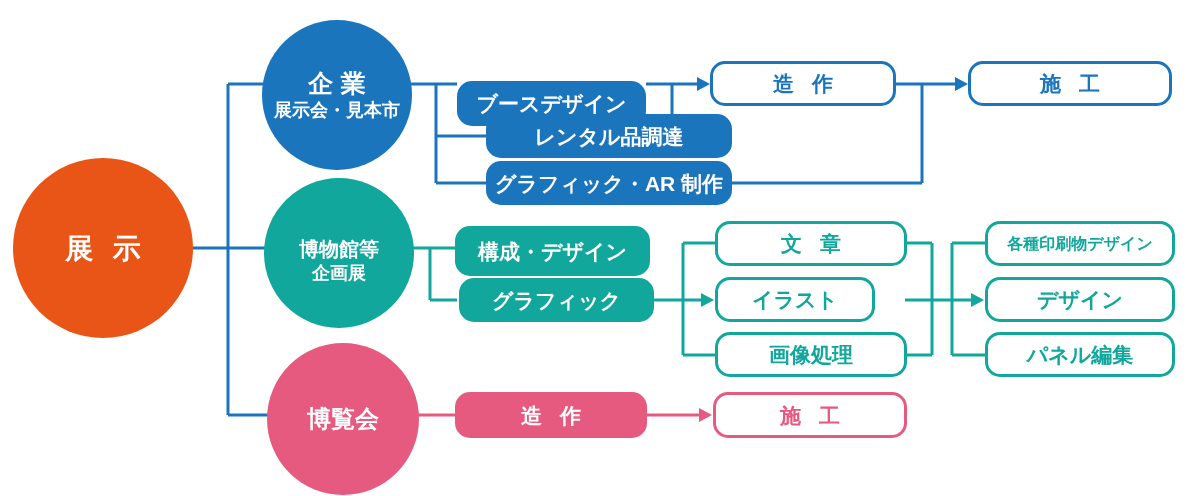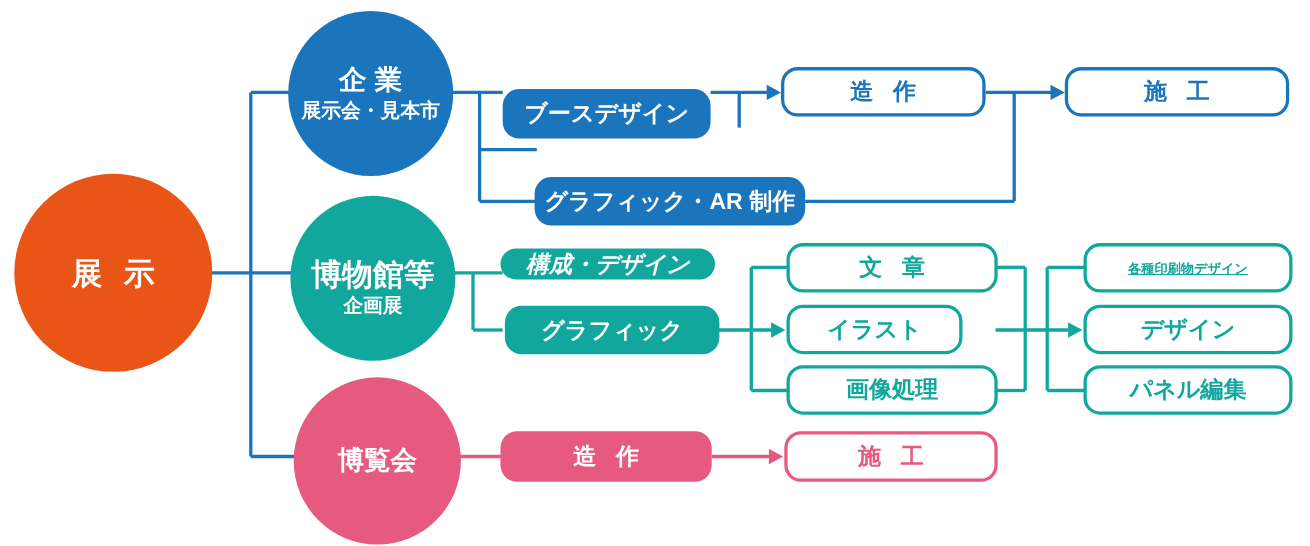--- a/index.html
+++ b/index.html
@@ -30,21 +30,21 @@
     box-sizing:border-box;line-height:1;
   }
   .filled{color:#ffffff;}
   .ol-blue{border:3px solid var(--blue);color:var(--blue);background:#fff;}
   .ol-teal{border:3px solid var(--teal);color:var(--teal);background:#fff;}
   .ol-pink{border:3px solid var(--pink);color:var(--pink);background:#fff;}
   .ls{letter-spacing:0.85em;text-indent:0.85em;}
   .t-main{font-size:25px;letter-spacing:0.3em;text-indent:0.3em;}
   .t-sub{font-size:18px;letter-spacing:0;}
   .root-label{font-size:28px;letter-spacing:0.7em;text-indent:0.7em;}
-  .fs18{font-size:12px;text-decoration:underline;}
+  .fs18{font-size:16px;}
 </style>
 </head>
 <body>
 
 <div class="canvas">
 
   <svg class="wires" viewBox="0 0 1191 496">
 
     <path class="wire s-blue" d="M150 248 H272"></path>
     <path class="wire s-blue" d="M228 84 V415"></path>
@@ -82,41 +82,42 @@
 
     <path class="wire s-pink" d="M400 415 H457"></path>
     <path class="wire s-pink" d="M647 415 H700"></path>
     <polygon class="f-pink" points="699,408 699,422 712,415"></polygon>
   </svg>
 
   <div class="circle bg-orange" style="left:13px;top:158px;width:180px;height:180px;">
     <span class="root-label">展示</span>
   </div>
 
-  <div class="circle bg-blue" style="left:262px;top:10px;width:150px;height:150px;">
+  <div class="circle bg-blue" style="left:262px;top:20px;width:150px;height:150px;">
     <span class="t-main">企業</span>
     <span class="t-sub">展示会・見本市</span>
   </div>
 
   <div class="circle bg-teal" style="left:264px;top:178px;width:150px;height:150px;">
-    <span class="t-main" style="letter-spacing:0;text-indent:0;font-size:28px;margin-top:16px;">博物館等</span>
+    <span class="t-main" style="letter-spacing:0;text-indent:0;font-size:20px;margin-top:16px;">博物館等</span>
     <span class="t-sub">企画展</span>
   </div>
 
   <div class="circle bg-pink" style="left:267px;top:343px;width:152px;height:152px;">
     <span class="t-main" style="letter-spacing:0;text-indent:0;font-size:24px;">博覧会</span>
   </div>
 
   <div class="box filled bg-blue" style="left:457px;top:61px;width:189px;height:45px;margin-top:20px;">ブースデザイン</div>
+  <div class="box filled bg-blue" style="left:486px;top:114px;width:246px;height:44px;">レンタル品調達</div>
   <div class="box filled bg-blue" style="left:486px;top:161px;width:246px;height:44px;">グラフィック・AR 制作</div>
 
   <div class="box ol-blue ls" style="left:710px;top:61px;width:186px;height:45px;">造作</div>
   <div class="box ol-blue ls" style="left:968px;top:61px;width:204px;height:45px;">施工</div>
 
-  <div class="box filled bg-teal" style="left:455px;top:226px;width:195px;height:28px;font-style:italic;">構成・デザイン</div>
+  <div class="box filled bg-teal" style="left:455px;top:226px;width:195px;height:50px;">構成・デザイン</div>
   <div class="box filled bg-teal" style="left:459px;top:278px;width:195px;height:44px;">グラフィック</div>
 
   <div class="box ol-teal ls" style="left:715px;top:221px;width:192px;height:45px;">文章</div>
   <div class="box ol-teal" style="left:715px;top:277px;width:160px;height:45px;">イラスト</div>
   <div class="box ol-teal" style="left:715px;top:332px;width:192px;height:45px;">画像処理</div>
 
   <div class="box ol-teal fs18" style="left:985px;top:221px;width:190px;height:45px;">各種印刷物デザイン</div>
   <div class="box ol-teal" style="left:985px;top:277px;width:190px;height:45px;">デザイン</div>
   <div class="box ol-teal" style="left:985px;top:332px;width:190px;height:45px;">パネル編集</div>
 

